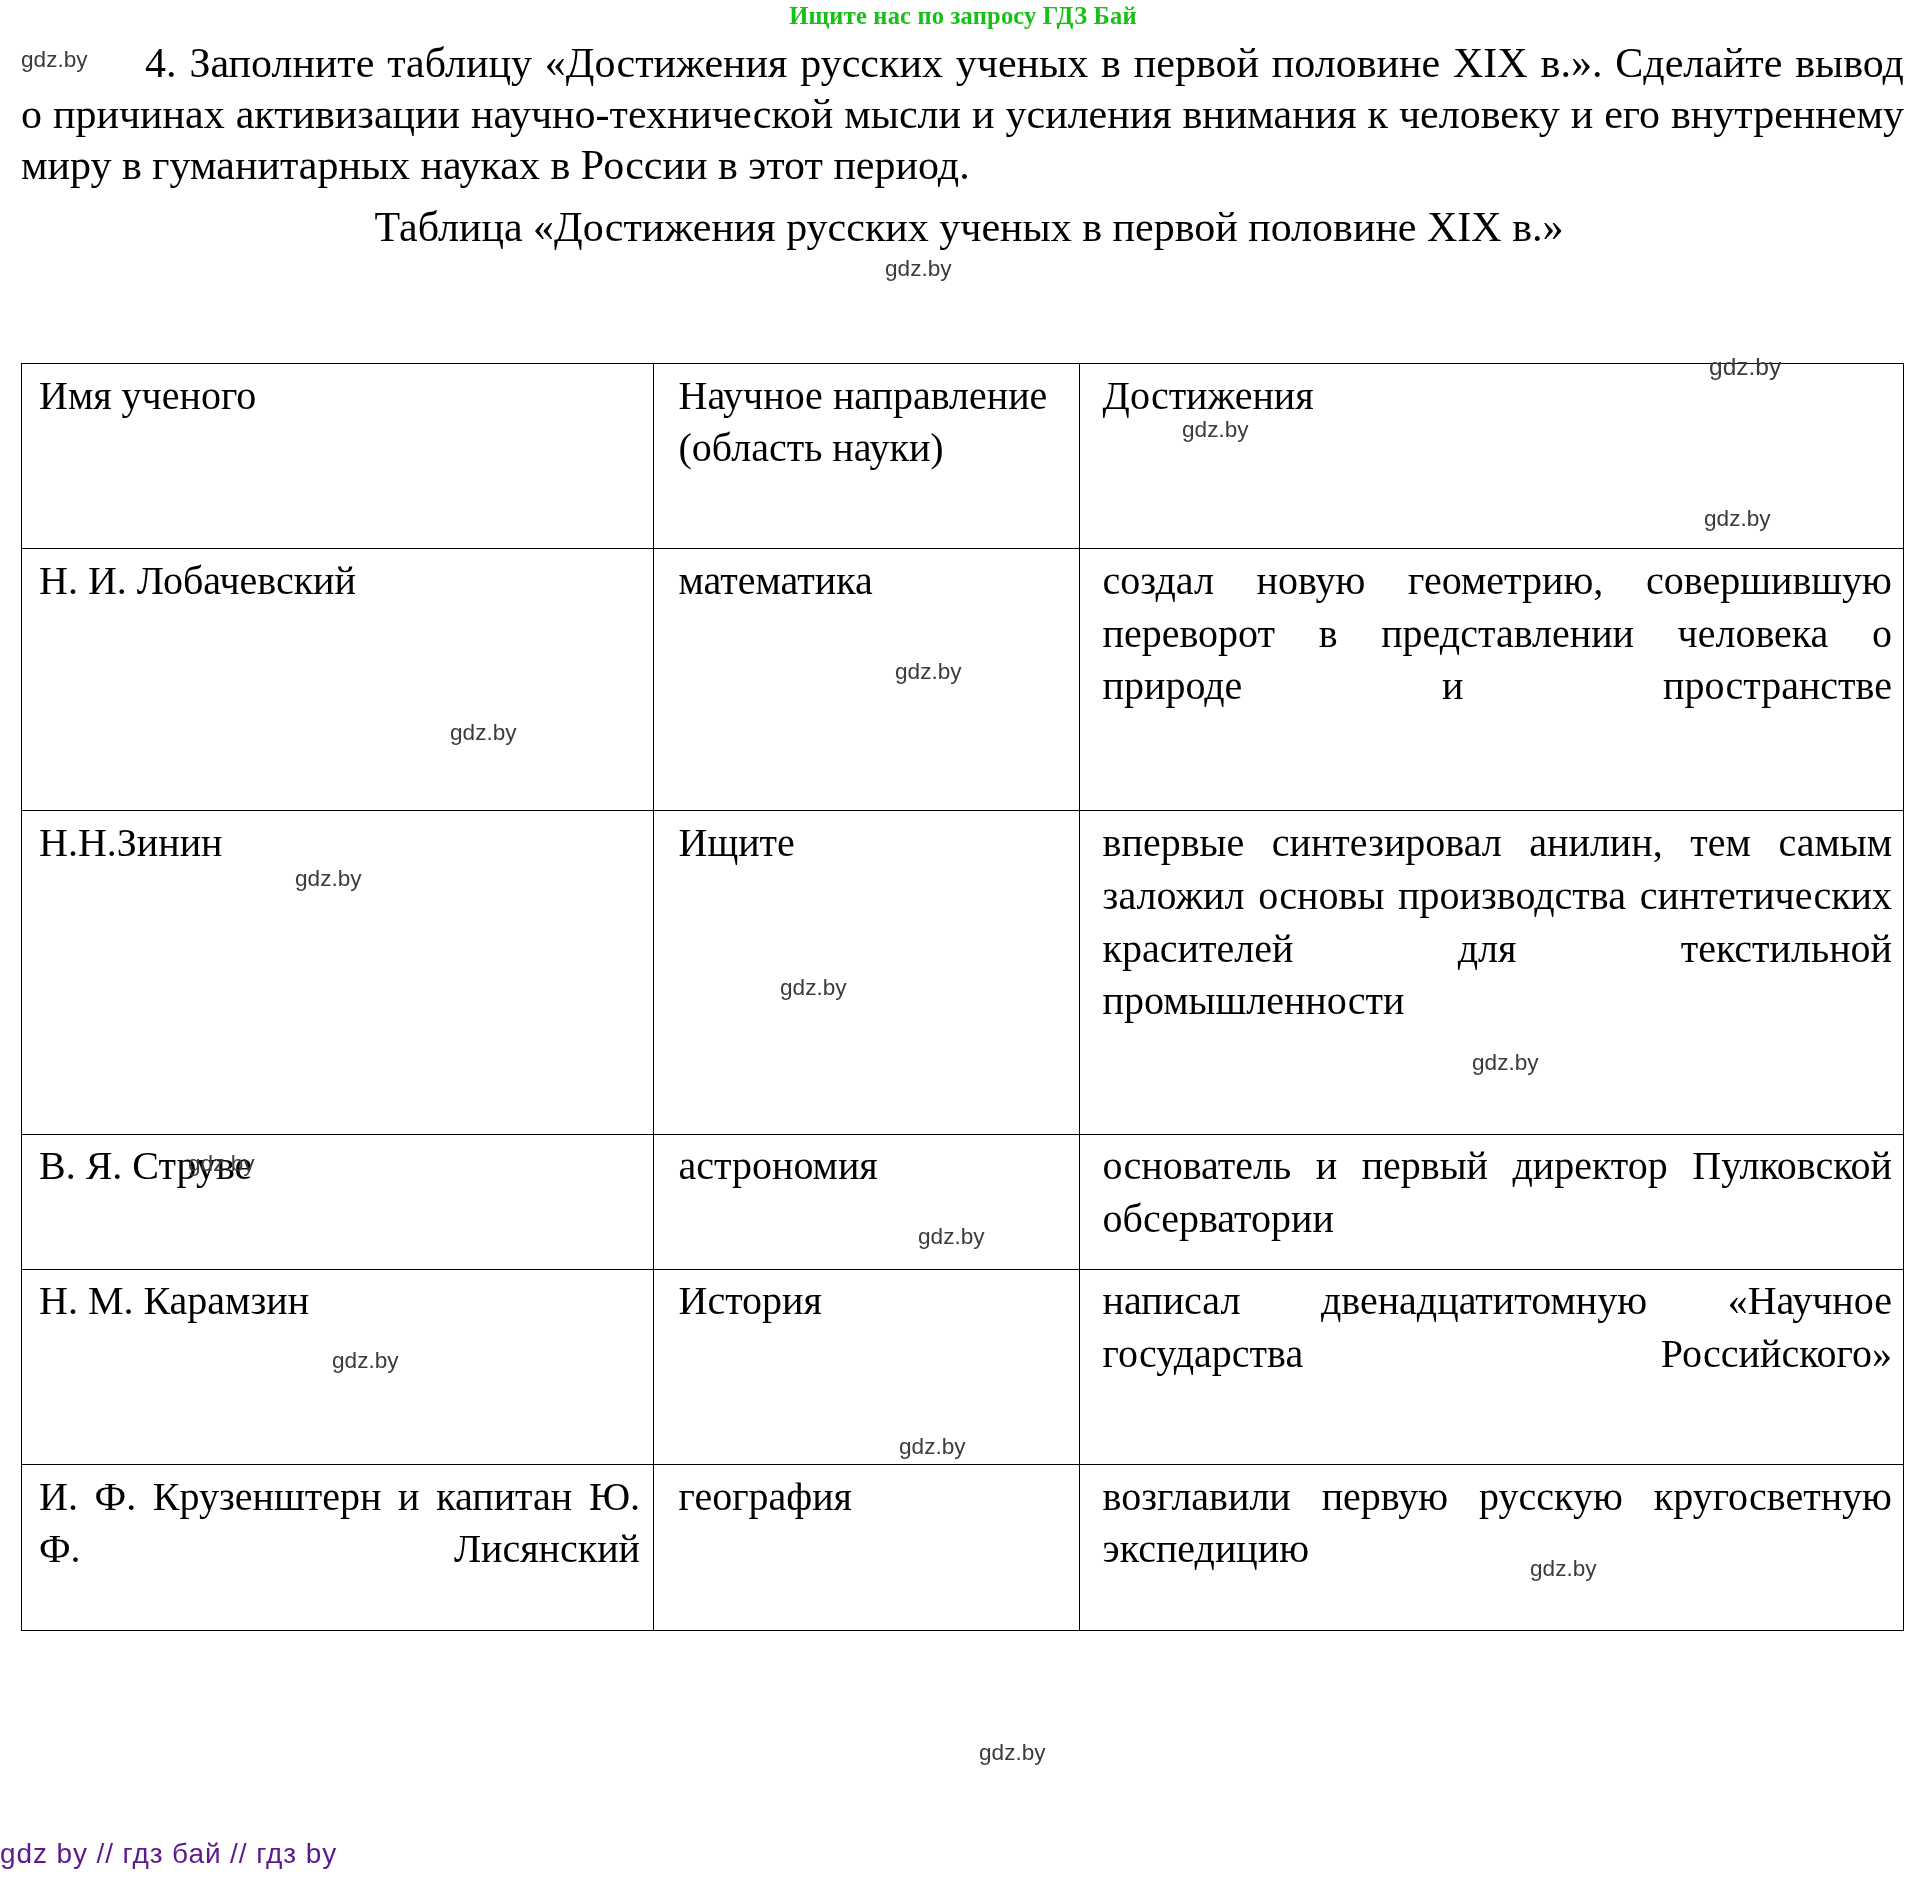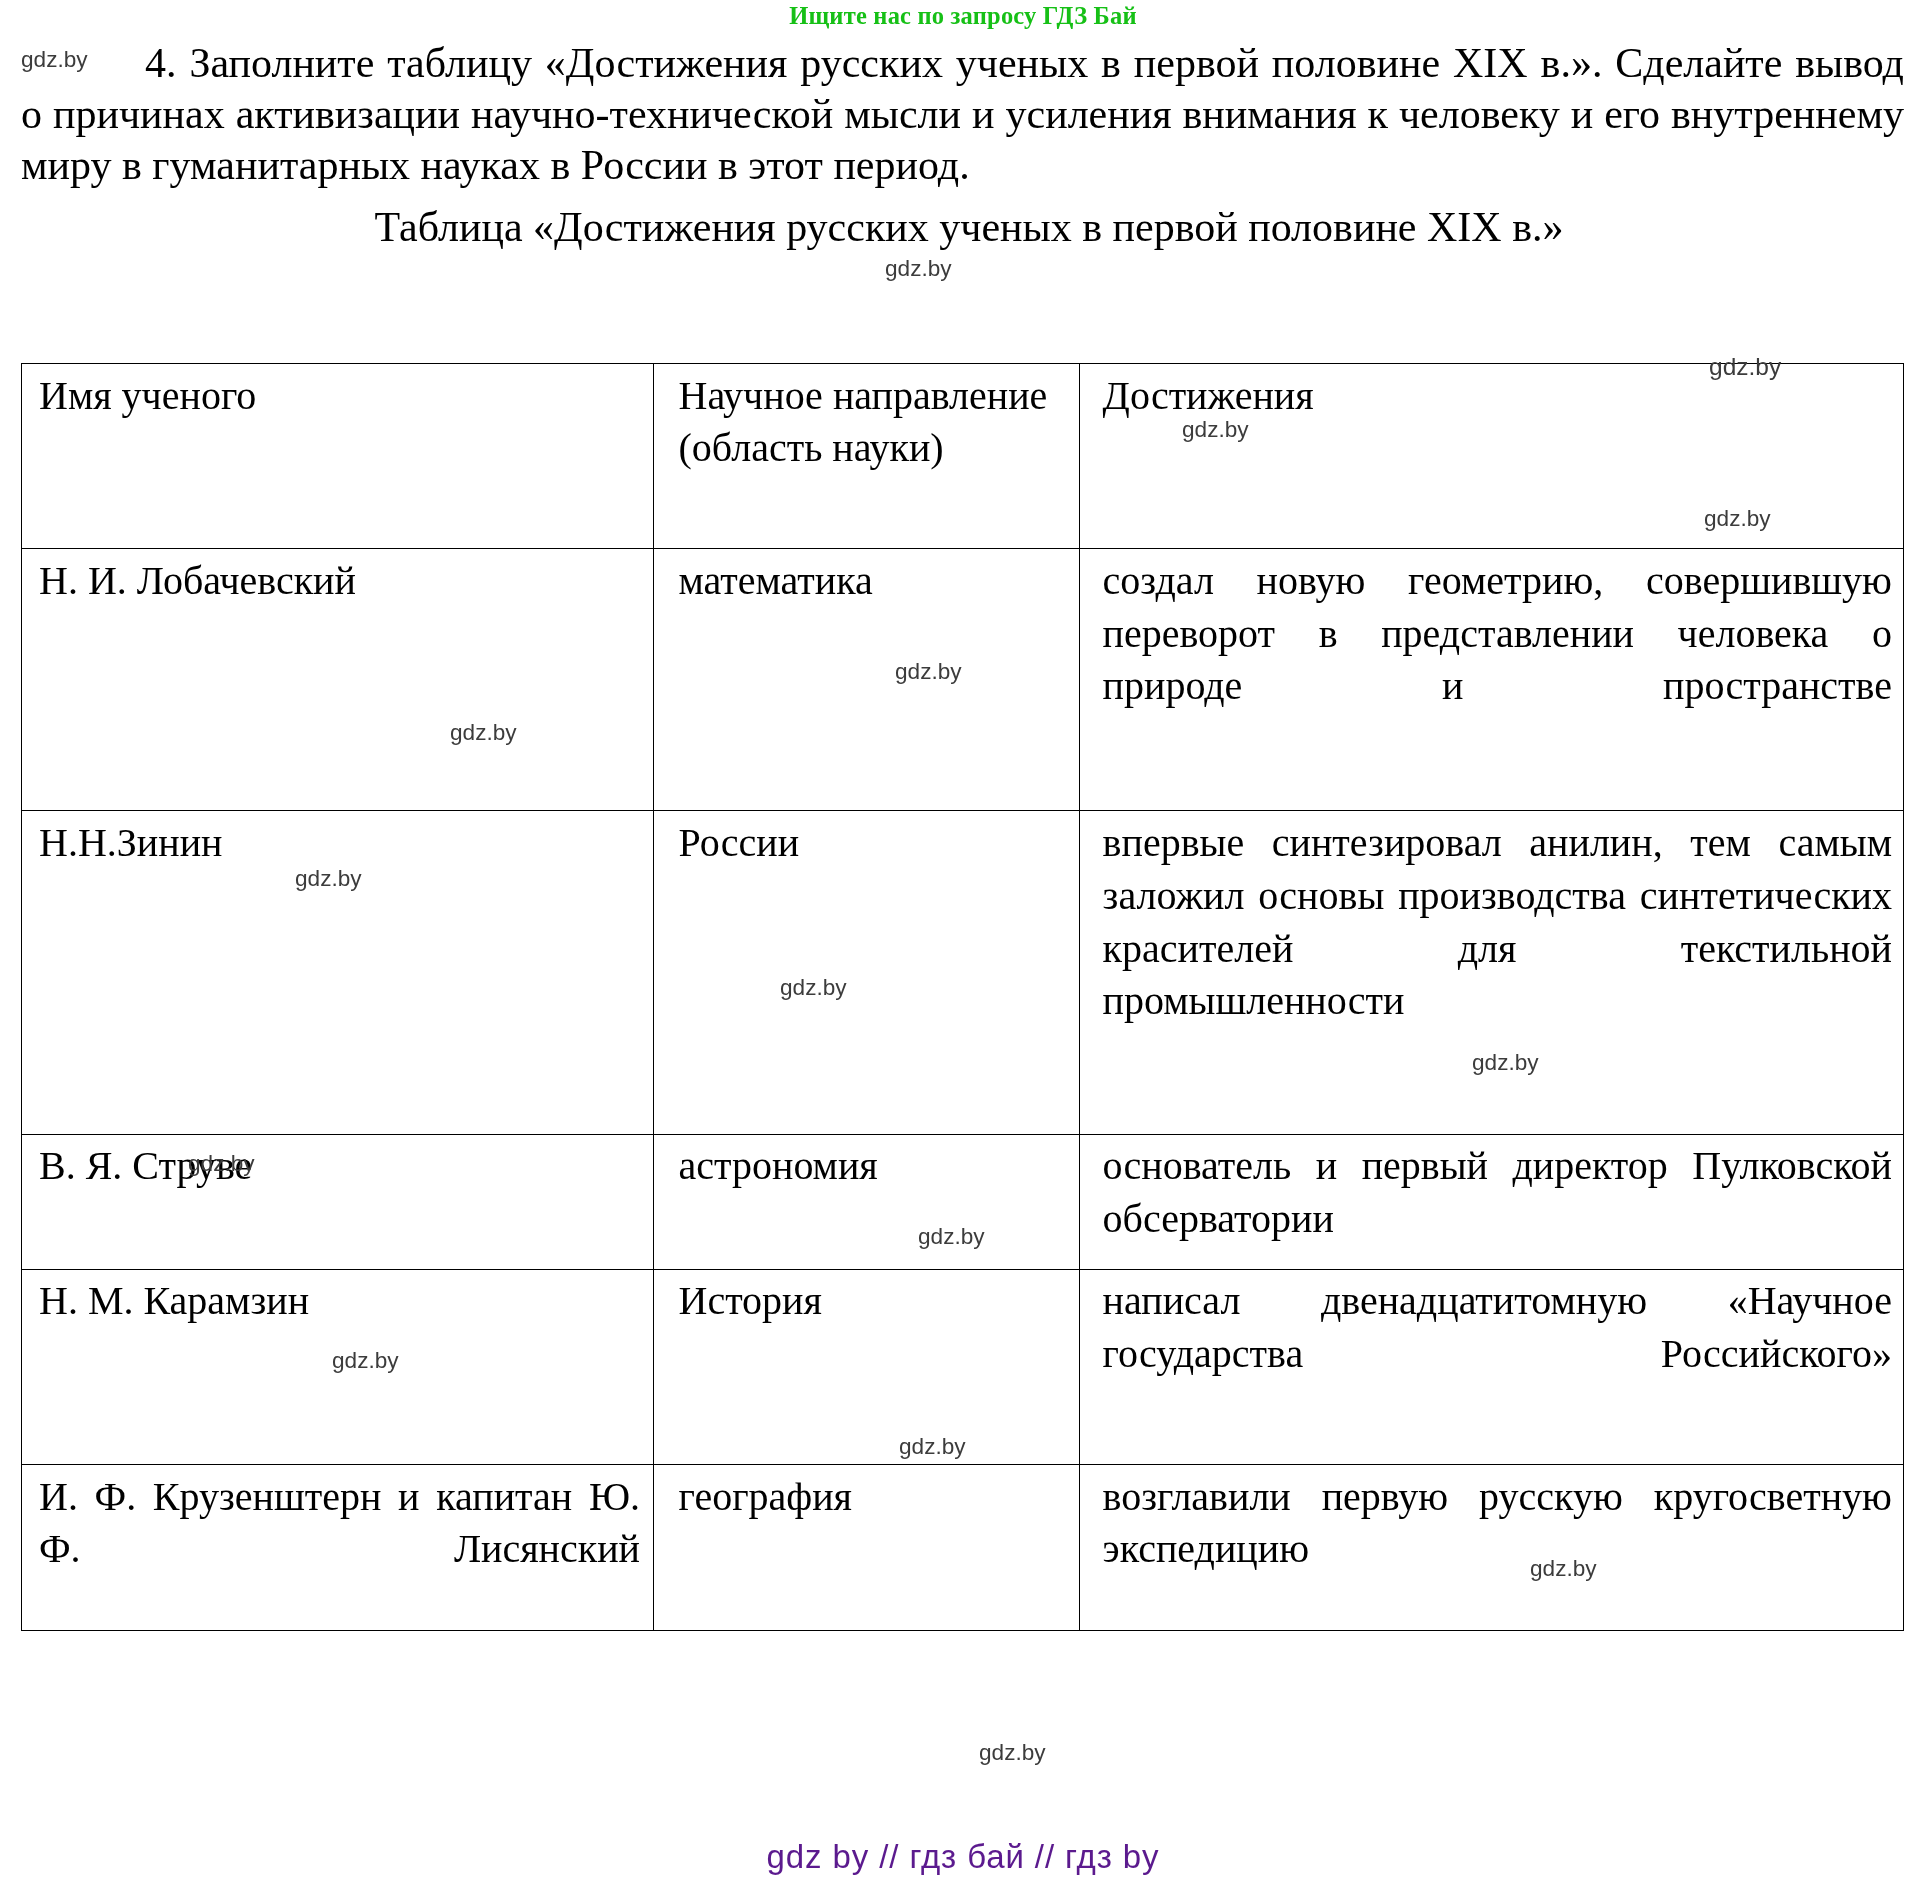--- a/index.html
+++ b/index.html
@@ -98,23 +98,22 @@
     white-space: nowrap;
     pointer-events: none;
   }
 
   
   #footer-links {
     position: absolute;
     left: 0;
     top: 1838px;
     width: 1926px;
-    text-align: center;
     font-family: "Liberation Sans", sans-serif;
-    font-size: 33px;
+    font-size: 28px;
     color: #5b1a8e;
     letter-spacing: 0.9px;
   }
 </style>
 </head>
 <body>
 
 <div id="promo-banner" style="color: rgb(22, 192, 22);">Ищите нас по запросу ГДЗ Бай</div>
 
 <div id="task-block">
@@ -136,21 +135,21 @@
     </tr>
 
     <tr class="row-0">
       <td class="cell-name">Н. И. Лобачевский</td>
       <td class="cell-field">математика</td>
       <td class="cell-ach justify-all">создал новую геометрию, совершившую переворот в представлении человека о природе и пространстве</td>
     </tr>
 
     <tr class="row-1">
       <td class="cell-name">Н.Н.Зинин</td>
-      <td class="cell-field">России</td>
+      <td class="cell-field">Ищите</td>
       <td class="cell-ach justify-all">впервые синтезировал анилин, тем самым заложил основы производства синтетических красителей для текстильной промышленности</td>
     </tr>
 
     <tr class="row-2">
       <td class="cell-name">В. Я. Струве</td>
       <td class="cell-field">астрономия</td>
       <td class="cell-ach justify-all">основатель и первый директор Пулковской обсерватории</td>
     </tr>
 
 

